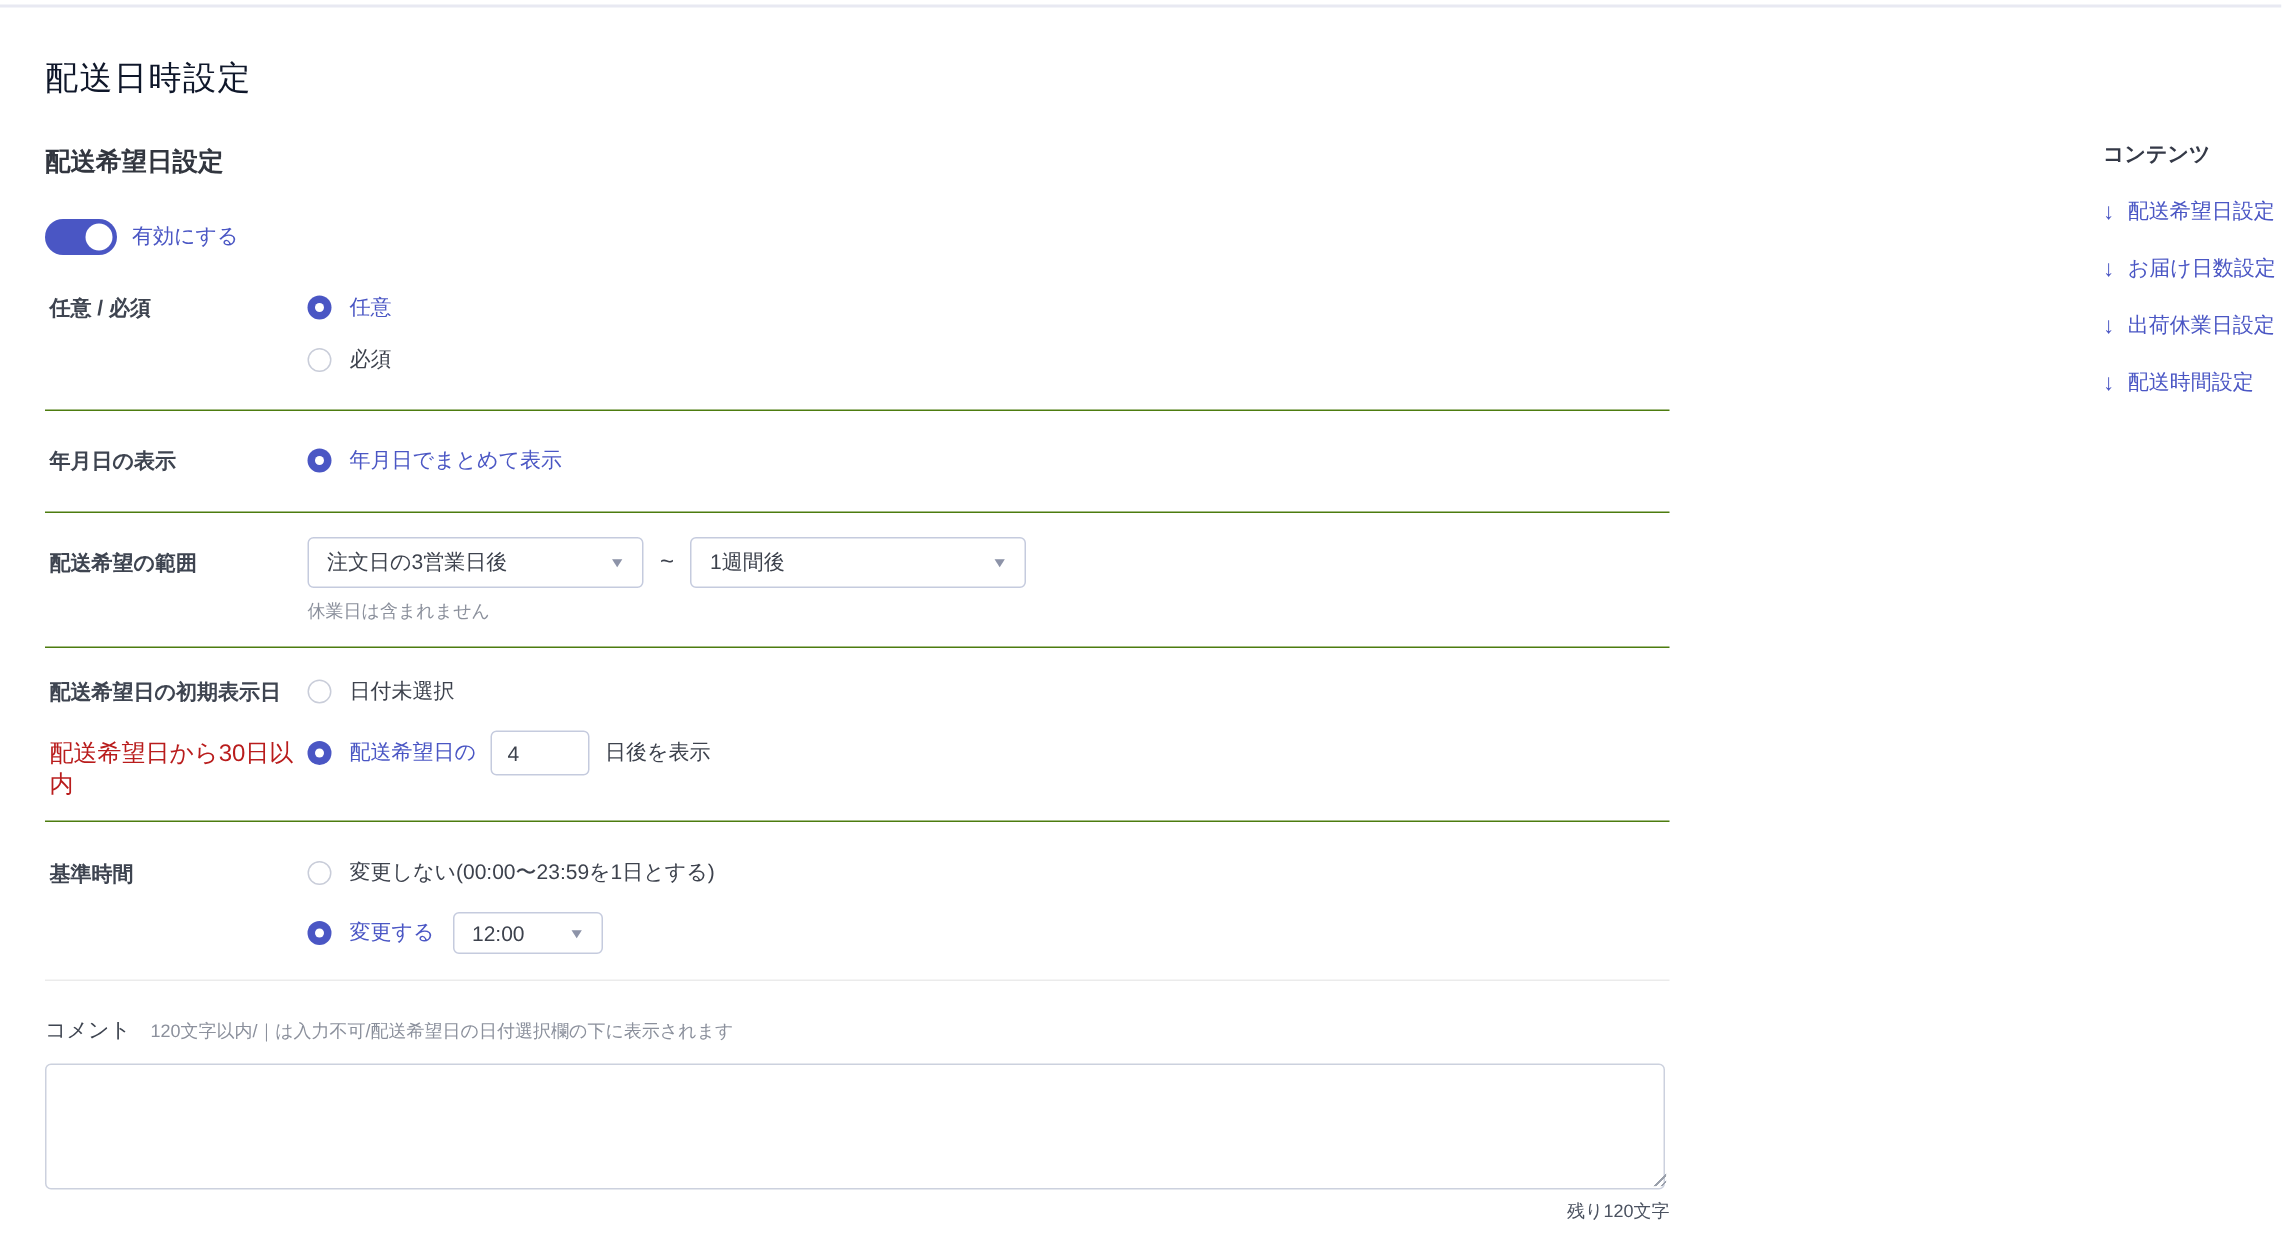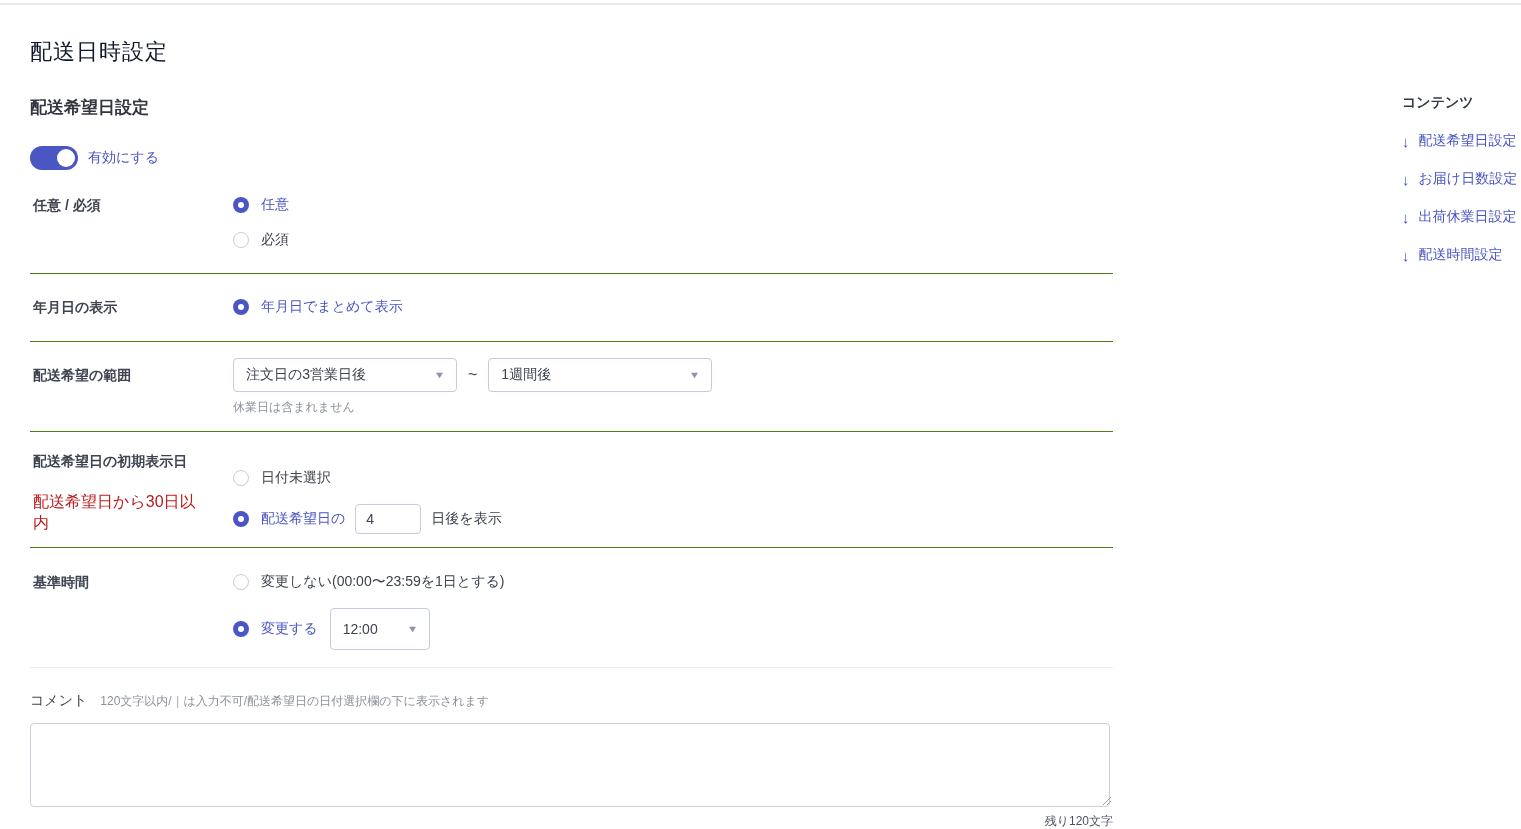--- a/index.html
+++ b/index.html
@@ -41,21 +41,21 @@
   
   .form-row {
     display: flex; align-items: flex-start;
     padding: 24px 0 24px 3px;
   }
   .form-row + .form-row { border-top: 1px solid #4d7c0f; }
   .form-row.first { margin-top: 2px; }
   .row-label-col { width: 172px; flex: 0 0 auto; padding-top: 1px; }
   .row-label { font-size: 14px; font-weight: 700; color: #3e4450; }
   .row-sublabel { font-size: 16px; color: #b91c1c; margin-top: 21px; }
-  .row-controls { flex: 1; margin-left: 28px; }
+  .row-controls { flex: 1; }
   .radio-stack > * + * { margin-top: 17px; }
   .radio-row { display: flex; align-items: center; cursor: pointer; }
   .radio {
     width: 16px; height: 16px; border-radius: 50%; flex: 0 0 auto;
     border: 1px solid #c9cdd9; background: #ffffff; position: relative;
   }
   .radio.checked { border: none; background: #4a56c4; }
   .radio.checked::after {
     content: ""; position: absolute; top: 5px; left: 5px;
     width: 6px; height: 6px; border-radius: 50%; background: #ffffff;
@@ -64,21 +64,21 @@
   .radio-label.sel { color: #4a56c4; }
   
   .select {
     height: 34px; background: #fff; border: 1px solid #c5cbde; border-radius: 4px;
     display: inline-flex; align-items: center; justify-content: space-between;
     padding: 0 12px; cursor: pointer; vertical-align: middle;
   }
   .select .select-value { font-size: 14px; color: #3d424d; }
   .select .caret { font-size: 9px; color: #8d93a8; transform: scaleX(1.3); margin-left: 8px; }
   .w200 { width: 224px; }
-  .w100 { width: 100px; height: 42px; }
+  .w100 { width: 100px; height: 28px; }
   .range-line { display: flex; align-items: center; }
   .range-tilde { margin: 0 11px; font-size: 16px; color: #3d424d; }
   .field-note { font-size: 12px; color: #8b909c; margin-top: 7px; }
   .inline-opt { display: flex; align-items: center; }
   .num-input {
     width: 66px; height: 30px; margin: 0 10px;
     border: 1px solid #c5cbde; border-radius: 4px;
     font-size: 14px; color: #3d424d; padding: 0 10px;
     font-family: "Liberation Sans", "DejaVu Sans", sans-serif;
     outline: none;
@@ -173,21 +173,21 @@
         <span class="range-tilde">~</span>
         <div class="select w200">
           <span class="select-value">1週間後</span>
           <span class="caret">▼</span>
         </div>
       </div>
       <div class="field-note">休業日は含まれません</div>
     </div>
   </div>
 
-  <div class="form-row" style="padding-top:20px; padding-bottom:13px;align-items:flex-end;">
+  <div class="form-row" style="padding-top:20px; padding-bottom:13px;">
     <div class="row-label-col">
       <div class="row-label">配送希望日の初期表示日</div>
       <div class="row-sublabel">配送希望日から30日以内</div>
     </div>
     <div class="row-controls radio-stack">
       <div class="radio-row">
         <span class="radio"></span>
         <span class="radio-label">日付未選択</span>
       </div>
       <div class="radio-row inline-opt">

